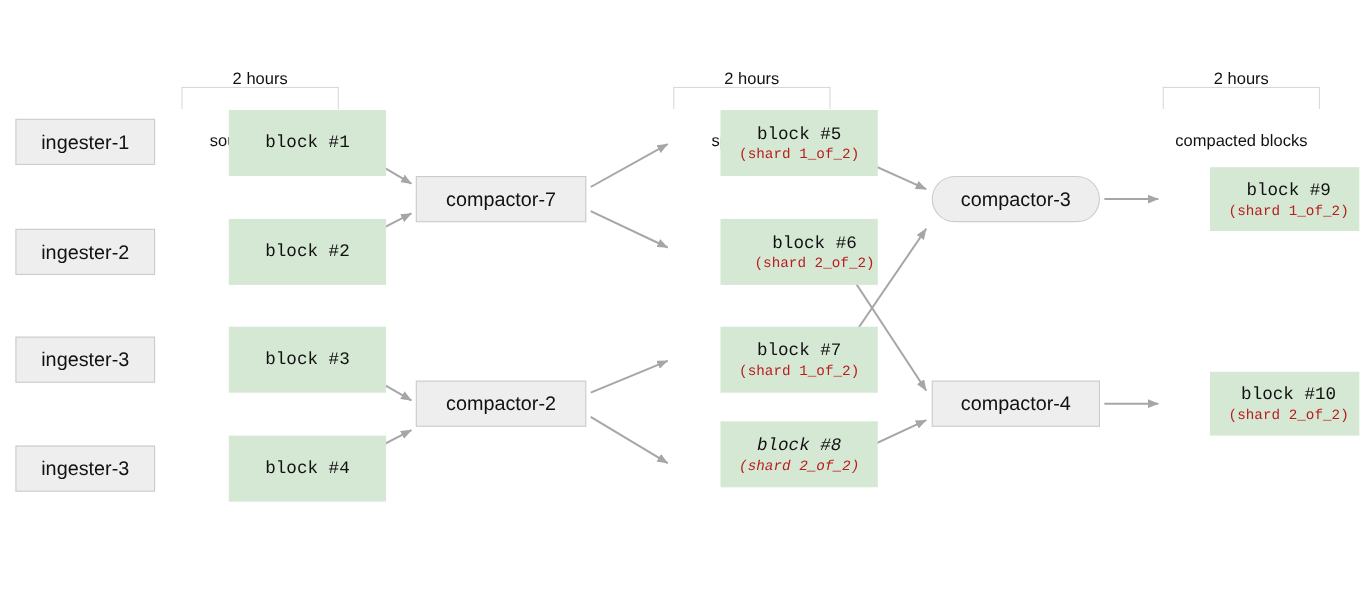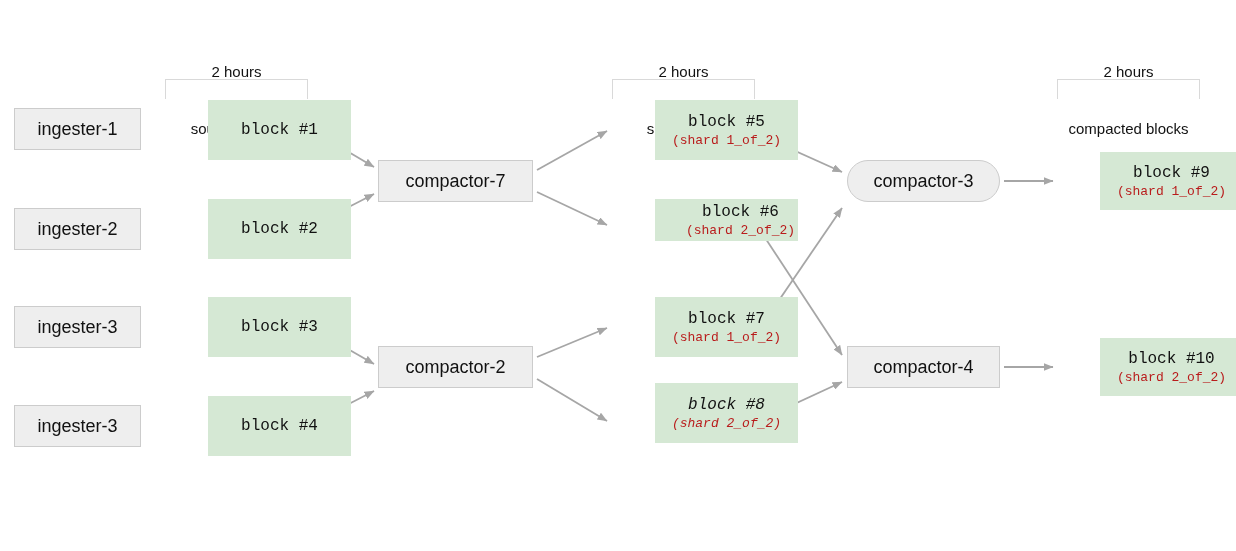--- a/index.html
+++ b/index.html
@@ -181,21 +181,21 @@
     <div class="main">compactor-7</div>
   </div>
   <div class="node gray" style="left:378px; top:346px; width:155px; height:42px;">
     <div class="main">compactor-2</div>
   </div>
 
   <div class="node green" style="left:612px; top:100px; width:143px; height:60px;">
     <div class="main">block #5</div>
     <div class="sub">(shard 1_of_2)</div>
   </div>
-  <div class="node green" style="left:612px; top:199px; width:143px; height:42px;padding-left:28px;">
+  <div class="node green" style="left:612px; top:199px; width:143px; height:60px;padding-left:28px;">
     <div class="main">block #6</div>
     <div class="sub">(shard 2_of_2)</div>
   </div>
   <div class="node green" style="left:612px; top:297px; width:143px; height:60px;">
     <div class="main">block #7</div>
     <div class="sub">(shard 1_of_2)</div>
   </div>
   <div class="node green" style="left:612px; top:383px; width:143px; height:60px;font-style:italic;">
     <div class="main">block #8</div>
     <div class="sub">(shard 2_of_2)</div>

